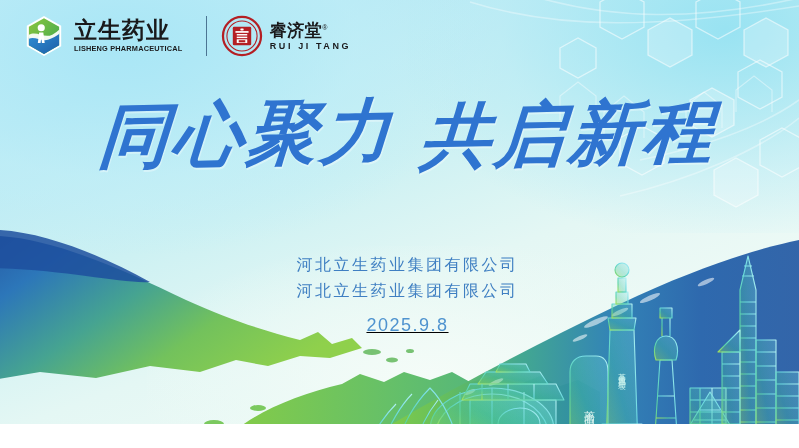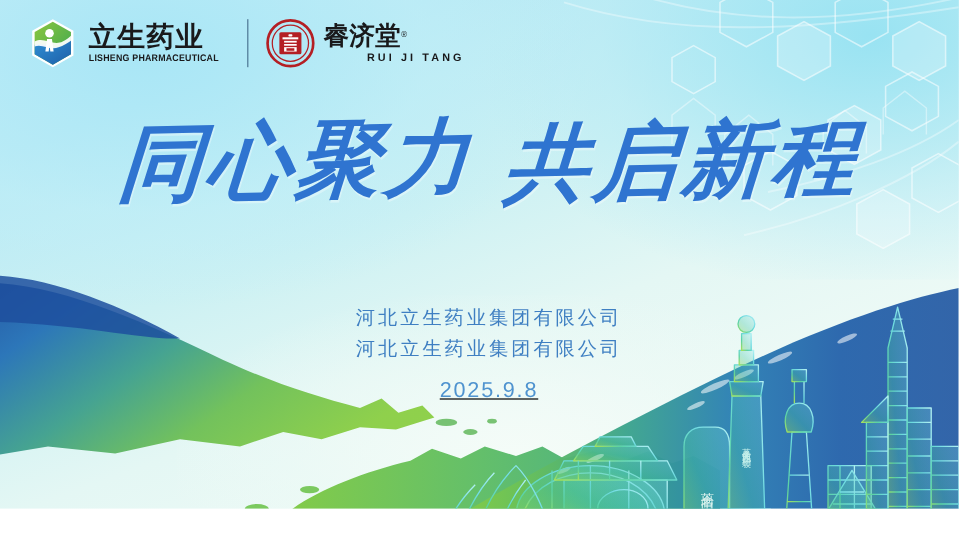--- a/index.html
+++ b/index.html
@@ -74,38 +74,37 @@
   .logo-sep {
     width: 1px; height: 40px;
     background: #2b4f72;
     opacity: .75;
     margin: 0 4px;
   }
   .logo-ruijitang { display: flex; align-items: center; gap: 7px; }
   .rjt-seal { width: 42px; height: 42px; flex: 0 0 42px; }
   .rjt-words { display: flex; flex-direction: column; line-height: 1; position: relative; }
   .rjt-cn {
-    font-size: 21px;
+    font-size: 17px;
     font-weight: bold;
     color: #19191b;
     letter-spacing: .5px;
   }
   .rjt-reg {
     font-size: 7px;
     color: #19191b;
     vertical-align: super;
   }
   .rjt-en {
     font-size: 9px;
     font-weight: bold;
     color: #19191b;
     letter-spacing: 2.6px;
     margin-top: 3px;
     white-space: nowrap;
-    margin-left: 36px;
   }
 
   
   .headline {
     position: absolute;
     left: 0; right: 0; top: 88px;
     text-align: center;
     z-index: 11;
     white-space: nowrap;
   }

